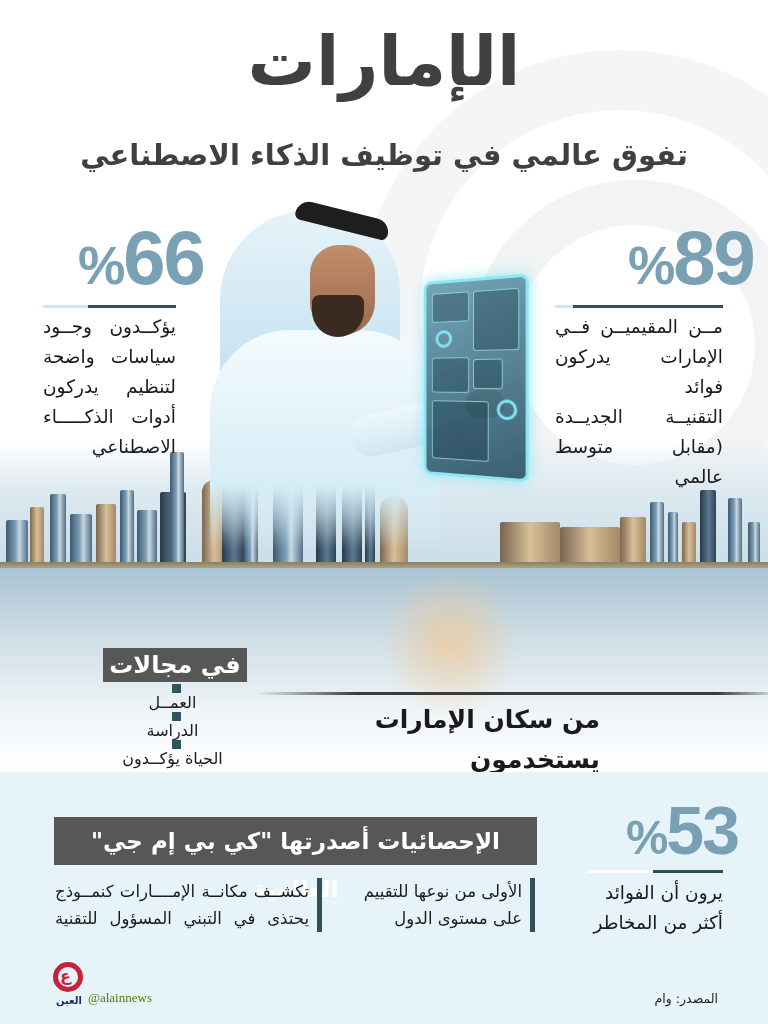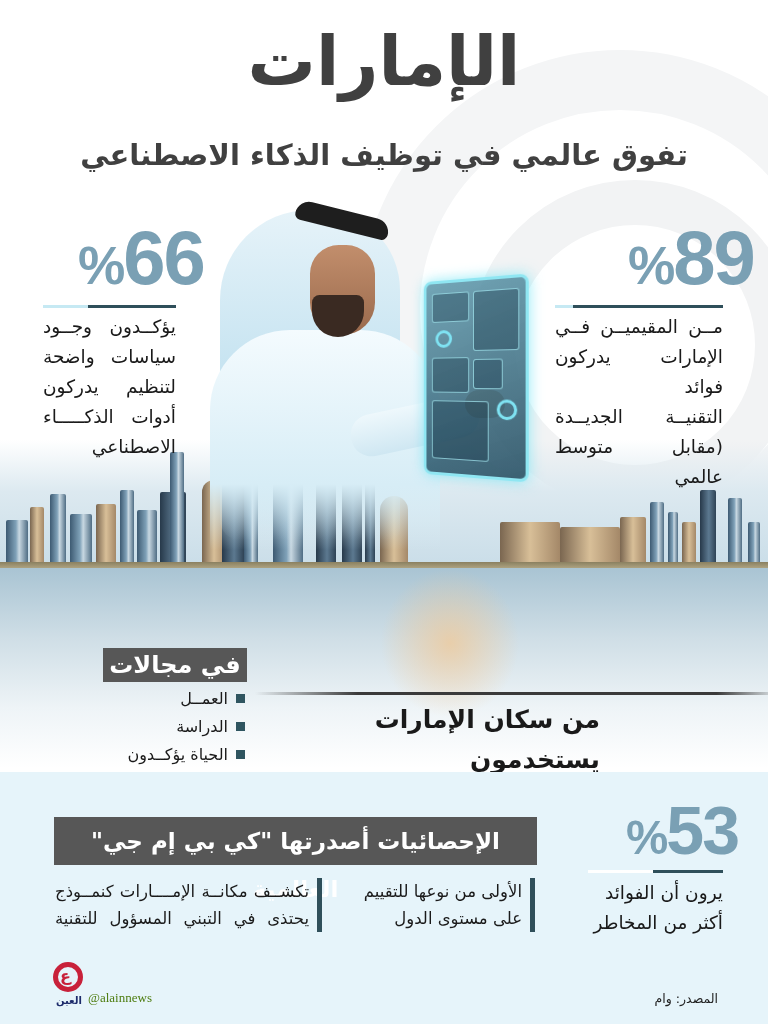--- a/index.html
+++ b/index.html
@@ -76,21 +76,21 @@
            text-shadow: 3px 2px 0 #cfeef7, 4px 3px 0 #b6e2ef; line-height: 1; letter-spacing: -6px; }
   .big97 .pct { font-size: 138px; vertical-align: baseline; }
   .big97 .num { font-size: 222px; }
   .baseline-line { position: absolute; left: 255px; top: 692px; width: 513px; height: 3px;
                    background: linear-gradient(to right, rgba(60,60,60,0), #3a3a3a 20%, #3a3a3a 90%, rgba(60,60,60,0.2)); }
   .caption97 { position: absolute; left: 300px; top: 700px; width: 300px; text-align: right; font-size: 25px; font-weight: bold; line-height: 40px; color: #1a1a1a; }
 
   
   .fields-title { position: absolute; left: 103px; top: 648px; width: 144px; height: 34px; background: #575757; color: #ffffff; font-size: 24px; font-weight: bold; text-align: center; line-height: 34px; }
   .fields-list { position: absolute; left: 100px; top: 684px; width: 145px; list-style: none; }
-  .fields-list li { display: flex; flex-direction: row; align-items: center; justify-content: flex-start; height: 28px; font-size: 16px; color: #1a1a1a; }
+  .fields-list li { display: flex; flex-direction: column; align-items: center; justify-content: flex-start; height: 28px; font-size: 16px; color: #1a1a1a; }
   .fields-list .bullet { width: 9px; height: 9px; background: #2f5560; margin-left: 8px; flex: none; }
 
   
   .band { position: absolute; left: 0; top: 772px; width: 768px; height: 252px; background: #e6f4fa; }
   .kpmg-title { position: absolute; left: 54px; top: 817px; width: 483px; height: 48px; background: #575757; color: #ffffff;
                 font-size: 23px; font-weight: bold; text-align: center; line-height: 48px; }
   .note { position: absolute; top: 878px; font-size: 16.5px; line-height: 27px; color: #1a1a1a; padding-right: 8px; border-right: 5px solid #2f4f5a; text-align: justify; text-align-last: justify; }
   .note1 { left: 345px; width: 190px; text-align-last: right; }
   .note2 { left: 55px; width: 267px; }
 

